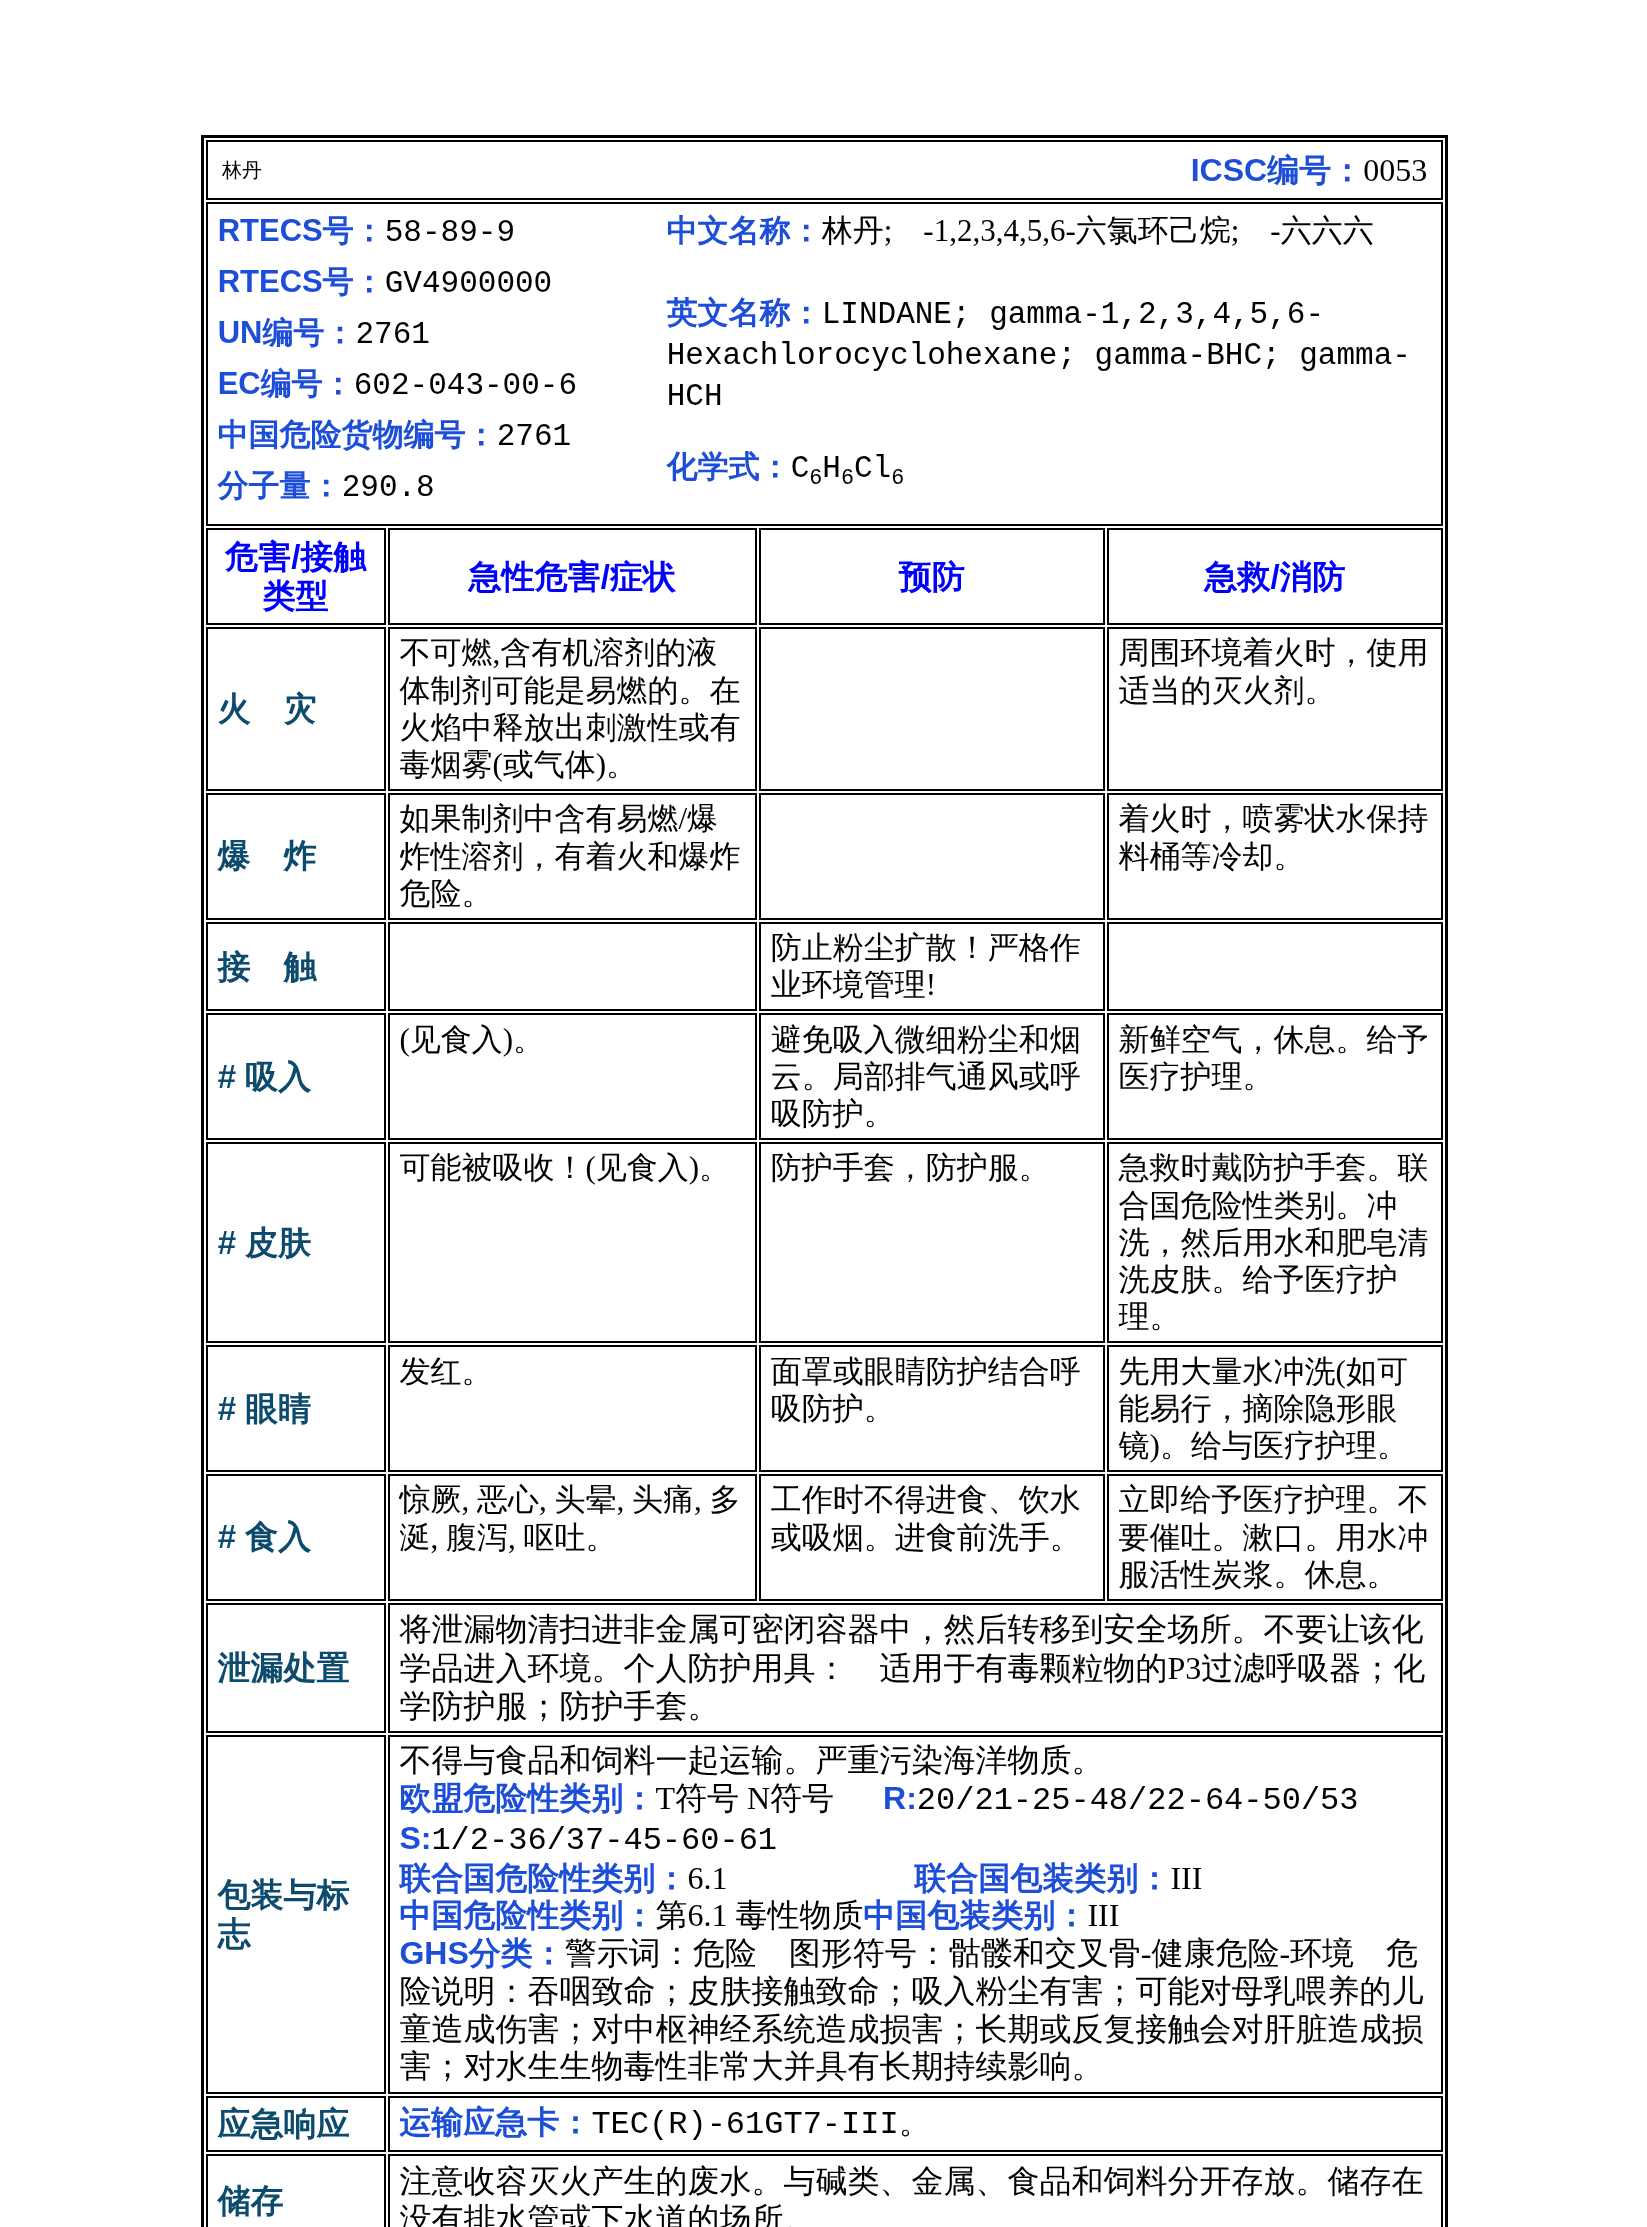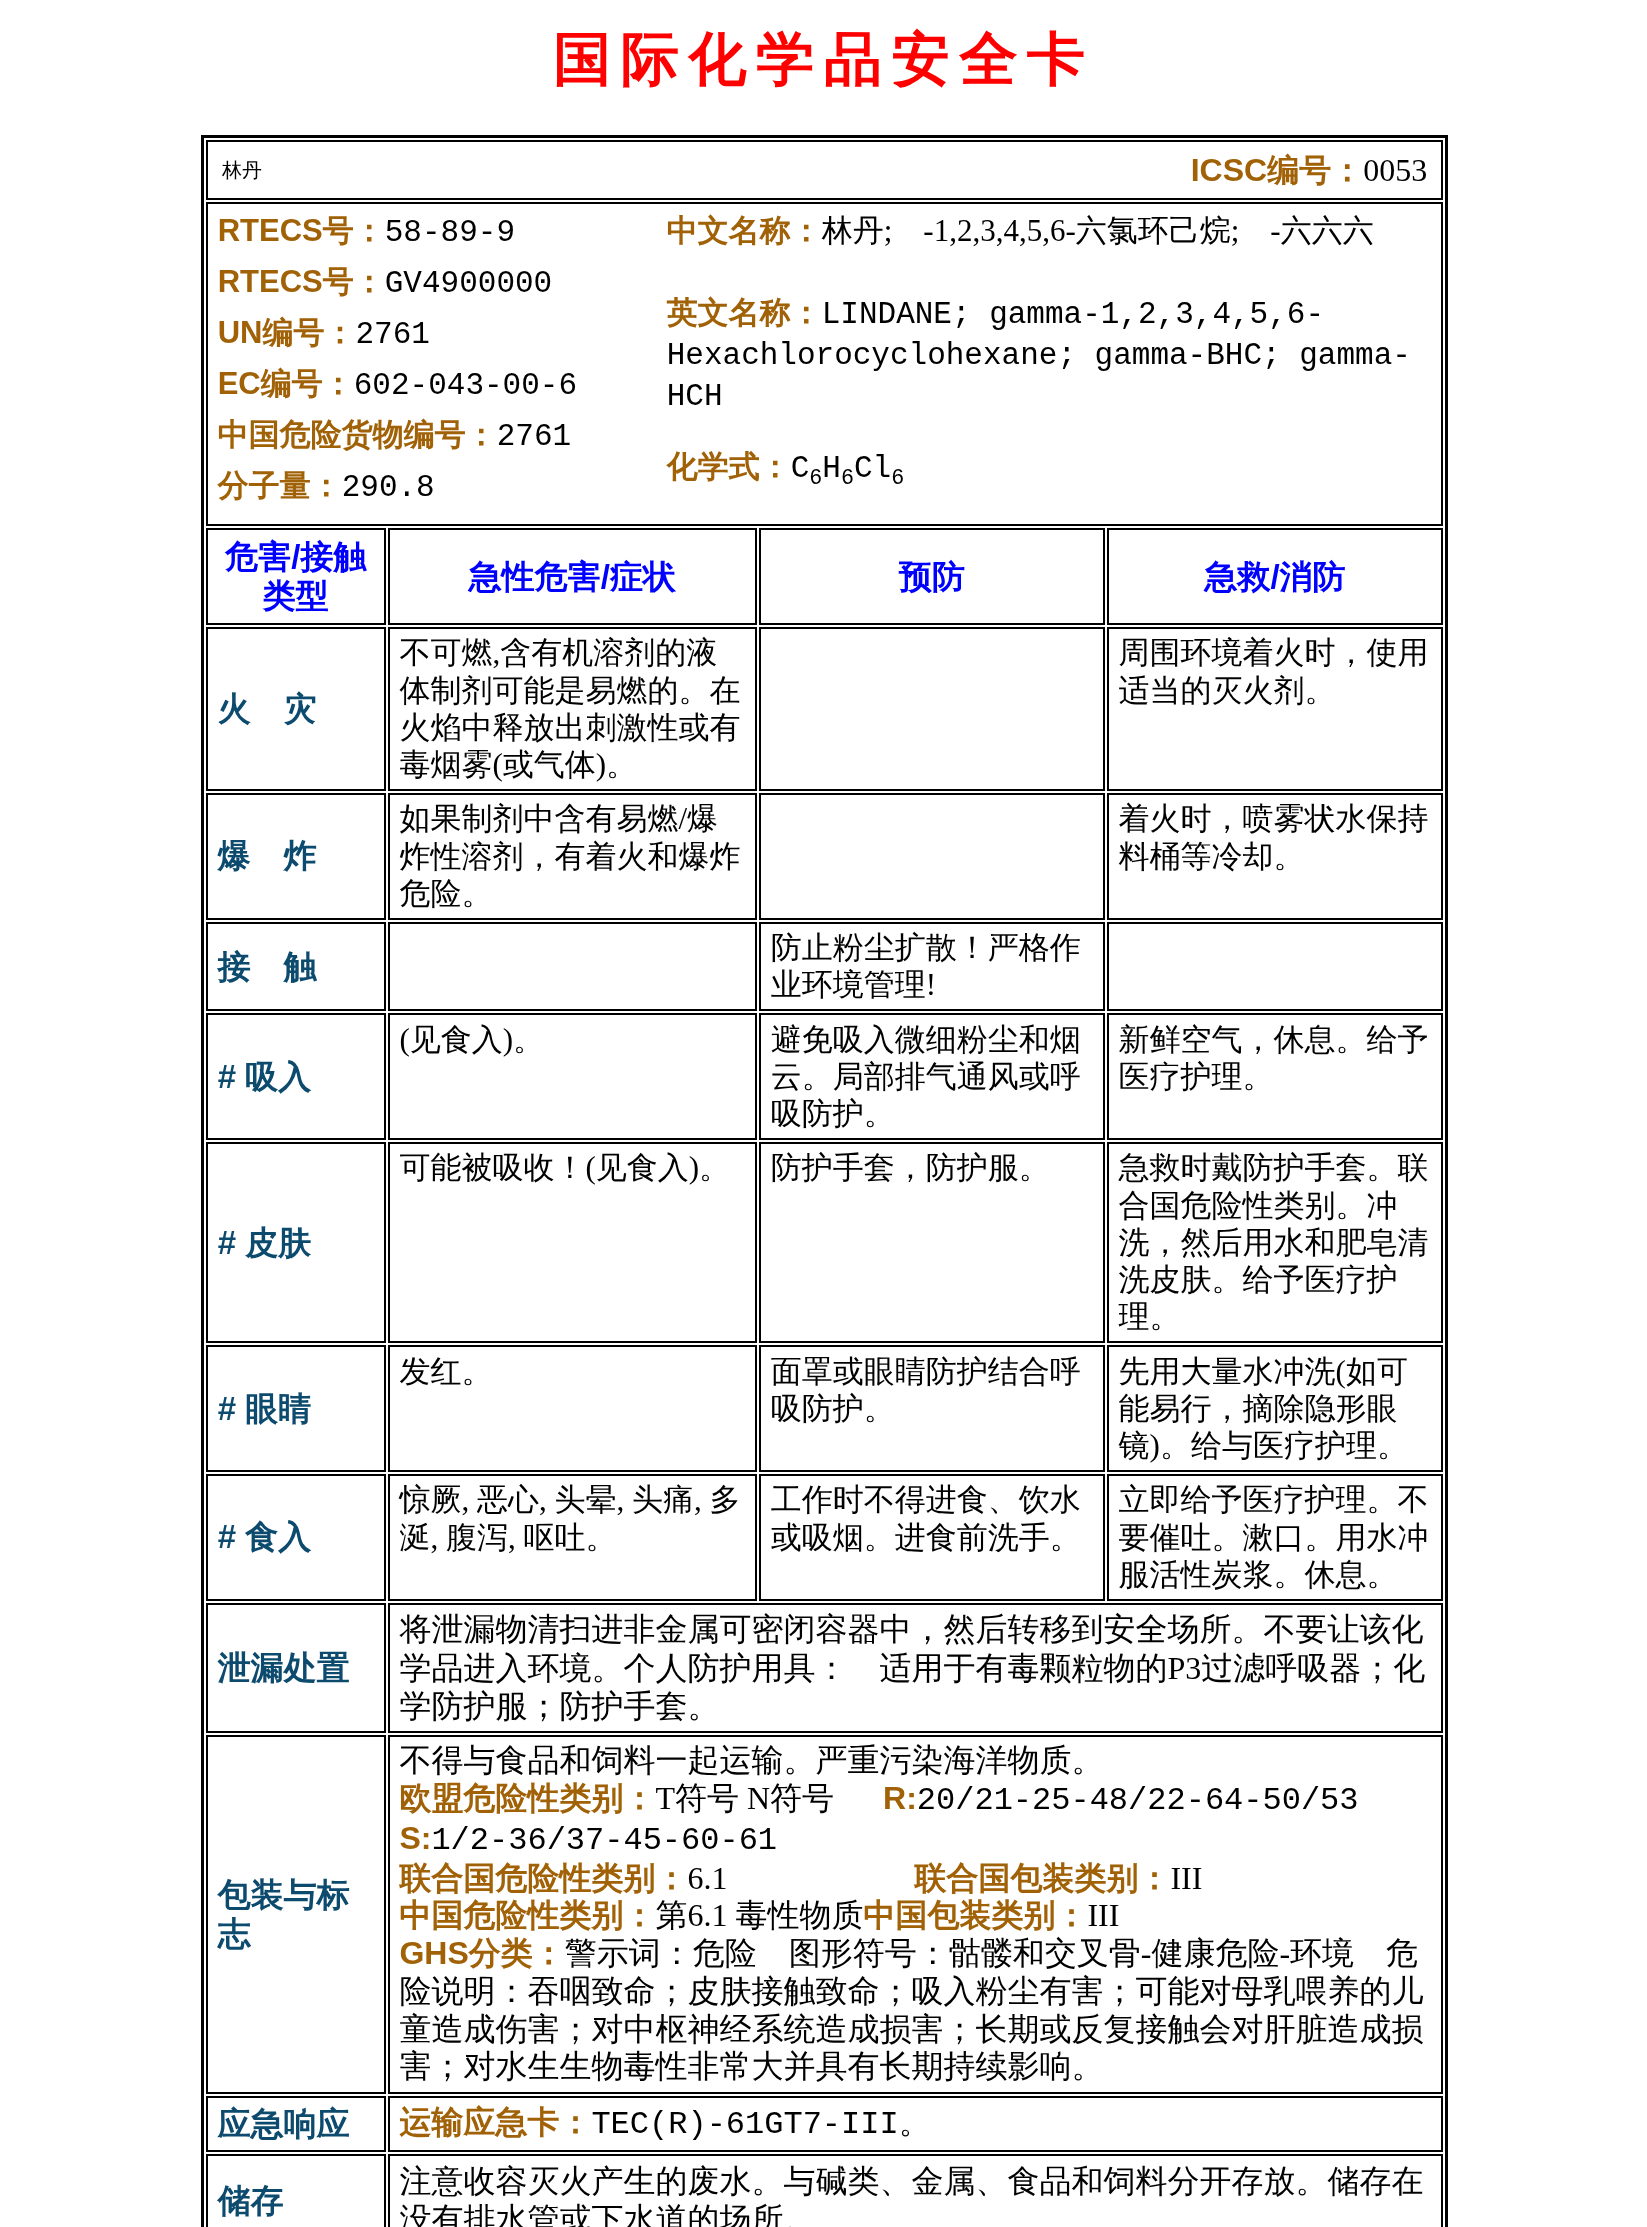--- a/index.html
+++ b/index.html
@@ -42,21 +42,21 @@
   td, th {
     border: 2.1px solid #000000;
     background: #ffffff;
     vertical-align: top;
     padding: 5.6px 9.7px;
     font-size: 31px;
     line-height: 1.2;
     word-break: break-word;
   }
   .blue {
-    color: #a16207;
+    color: #1d4ed8;
     font-weight: bold;
     font-family: "Liberation Sans", "DejaVu Sans", sans-serif;
   }
   .mono { font-family: "Liberation Mono", "DejaVu Sans Mono", monospace; }
   
   th.hdr {
     color: #0000ff;
     font-family: "Liberation Sans", "DejaVu Sans", sans-serif;
     font-weight: bold;
     font-size: 33px;
@@ -105,21 +105,20 @@
   .pk .gap-before { margin-left: 49px; }
   .pk .gap-wide   { margin-right: 187px; }
   .pk .gap-small  { }
   .sect { font-size: 32px; line-height: 1.2; }
 </style>
 </head>
 <body>
 
 <div class="page">
 
-  <h1 class="doc-title">国际化学品安全卡</h1>
 
   <table class="icsc">
     <colgroup>
       <col class="c1">
         <col class="c2">
         <col class="c3">
         <col class="c4">
     </colgroup>
     <tbody>
 

